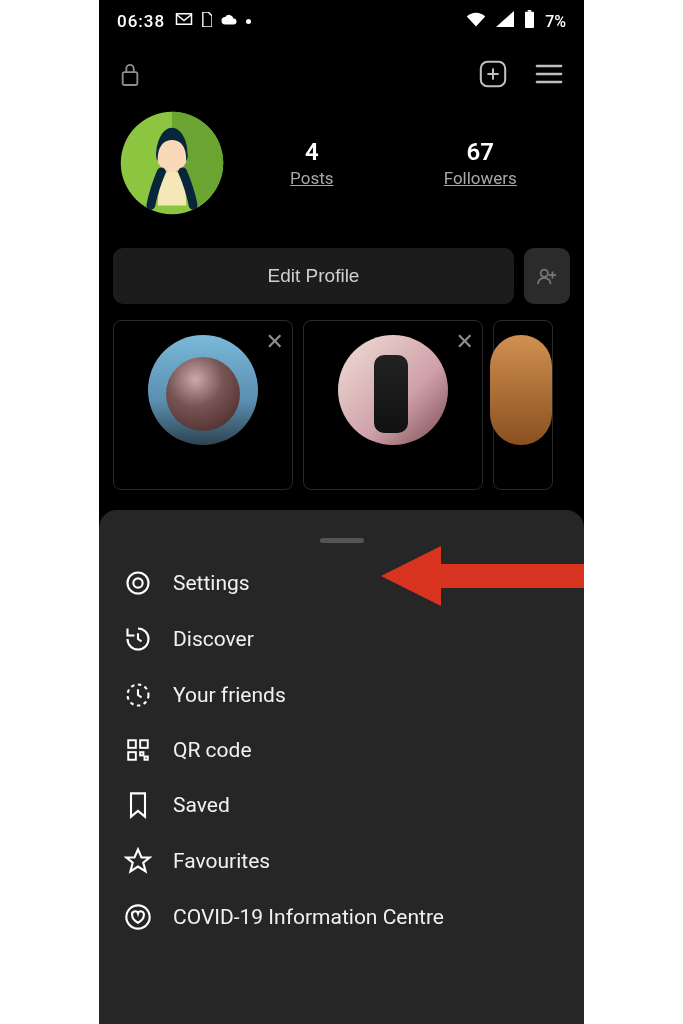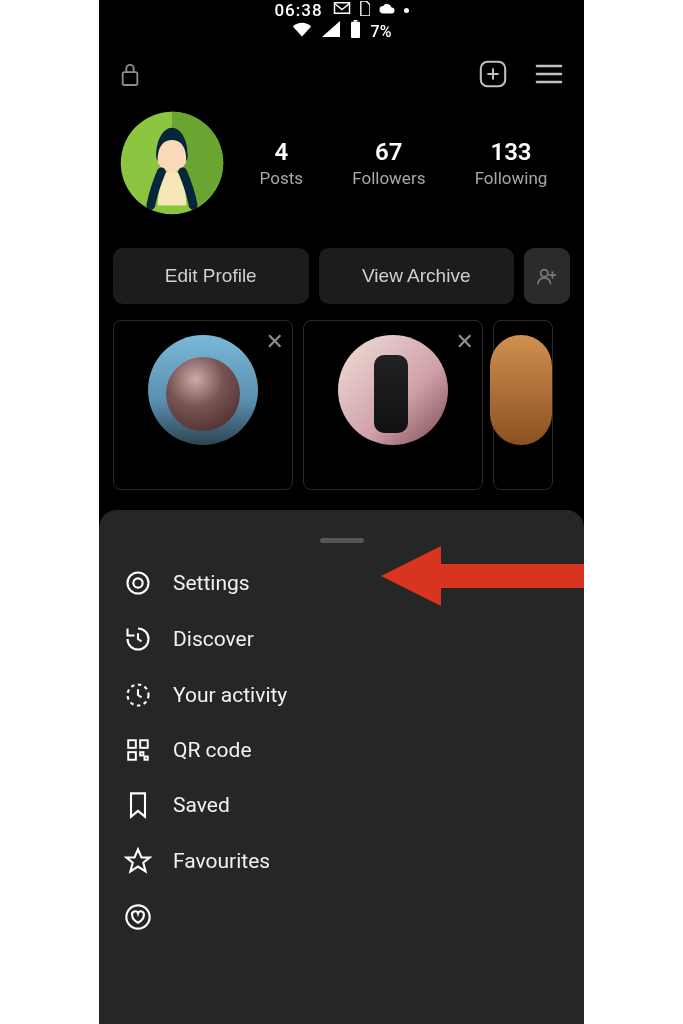--- a/index.html
+++ b/index.html
@@ -20,25 +20,24 @@
     background: #000;
     color: #fff;
     overflow: hidden;
   }
   
   .status-bar {
     display: flex;
     justify-content: space-between;
     align-items: center;
     height: 42px;
-    padding: 0 18px;
+    padding: 12px 18px;
     font-size: 17px;
     font-weight: 500;
     color: #fff;
-    flex-direction: column;
   }
   .status-left, .status-right { display: flex; align-items: center; gap: 10px; }
   .status-left .time { letter-spacing: 1px; }
   .status-icons { display:flex; align-items:center; gap:8px; font-size:15px; }
   .status-right .batt-pct { font-size:16px; }
 
   
   .topbar {
     display: flex;
     justify-content: space-between;
@@ -63,21 +62,21 @@
     flex: 0 0 110px;
   }
   .stats {
     flex: 1;
     display:flex;
     justify-content: space-around;
     margin-left: 8px;
   }
   .stat { text-align:center; }
   .stat .num { font-size:24px; font-weight:600; color:#fff; }
-  .stat .label { font-size:17px; color:#a8a8a8; margin-top:2px; }
+  .stat .label { font-size:17px; color:#a8a8a8; margin-top:2px;text-decoration:underline; }
 
   
   .btn-row {
     display:flex; gap:10px; padding: 22px 14px 10px 14px;
   }
   .pill {
     background:#1c1c1c;
     color:#d0d0d0;
     border-radius:10px;
     font-size:19px;
@@ -251,30 +250,25 @@
     </div>
     <div class="stats">
       <div class="stat">
         <div class="num">4</div>
         <div class="label">Posts</div>
       </div>
       <div class="stat">
         <div class="num">67</div>
         <div class="label">Followers</div>
       </div>
-      <div class="stat">
-        <div class="num">133</div>
-        <div class="label">Following</div>
-      </div>
     </div>
   </div>
 
   <div class="btn-row">
     <button class="pill wide">Edit Profile</button>
-    <button class="pill wide">View Archive</button>
     <button class="pill square">
       <svg width="22" height="20" viewBox="0 0 24 22" fill="none" stroke="#777" stroke-width="2">
           <circle cx="9" cy="8" r="4"></circle>
           <path d="M2 20c0-4 3-7 7-7s7 3 7 7"></path>
           <line x1="18" y1="6" x2="18" y2="14"></line>
           <line x1="14" y1="10" x2="22" y2="10"></line>
         </svg>
     </button>
   </div>
 
@@ -317,21 +311,21 @@
       <span>Discover</span>
     </div>
 
     <div class="menu-item">
       <span class="mi-icon">
         <svg width="28" height="28" viewBox="0 0 24 24" fill="none" stroke="#fff" stroke-width="1.8" stroke-dasharray="3 3">
             <circle cx="12" cy="12" r="9"></circle>
             <polyline points="12 7 12 12 15 14" stroke-dasharray="0"></polyline>
           </svg>
       </span>
-      <span>Your activity</span>
+      <span>Your friends</span>
     </div>
 
     <div class="menu-item">
       <span class="mi-icon">
         <svg width="26" height="26" viewBox="0 0 24 24" fill="none" stroke="#fff" stroke-width="1.8">
             <rect x="3" y="3" width="7" height="7"></rect>
             <rect x="14" y="3" width="7" height="7"></rect>
             <rect x="3" y="14" width="7" height="7"></rect>
             <rect x="14" y="14" width="3" height="3"></rect>
             <rect x="18" y="18" width="3" height="3"></rect>
@@ -359,20 +353,21 @@
       <span>Favourites</span>
     </div>
 
     <div class="menu-item">
       <span class="mi-icon">
         <svg width="28" height="28" viewBox="0 0 24 24" fill="none" stroke="#fff" stroke-width="1.8">
             <circle cx="12" cy="12" r="10"></circle>
             <path d="M12 17s-5-3-5-6.5A2.5 2.5 0 0112 9a2.5 2.5 0 015 1.5C17 14 12 17 12 17z"></path>
           </svg>
       </span>
+      <span>COVID-19 Information Centre</span>
     </div>
   </div>
 
   <svg class="anno-arrow" viewBox="0 0 270 60">
     <rect x="50" y="18" width="220" height="24" fill="#d9341f"></rect>
     <polygon points="0,30 60,0 60,60" fill="#d9341f"></polygon>
   </svg>
 
 </div>
 

